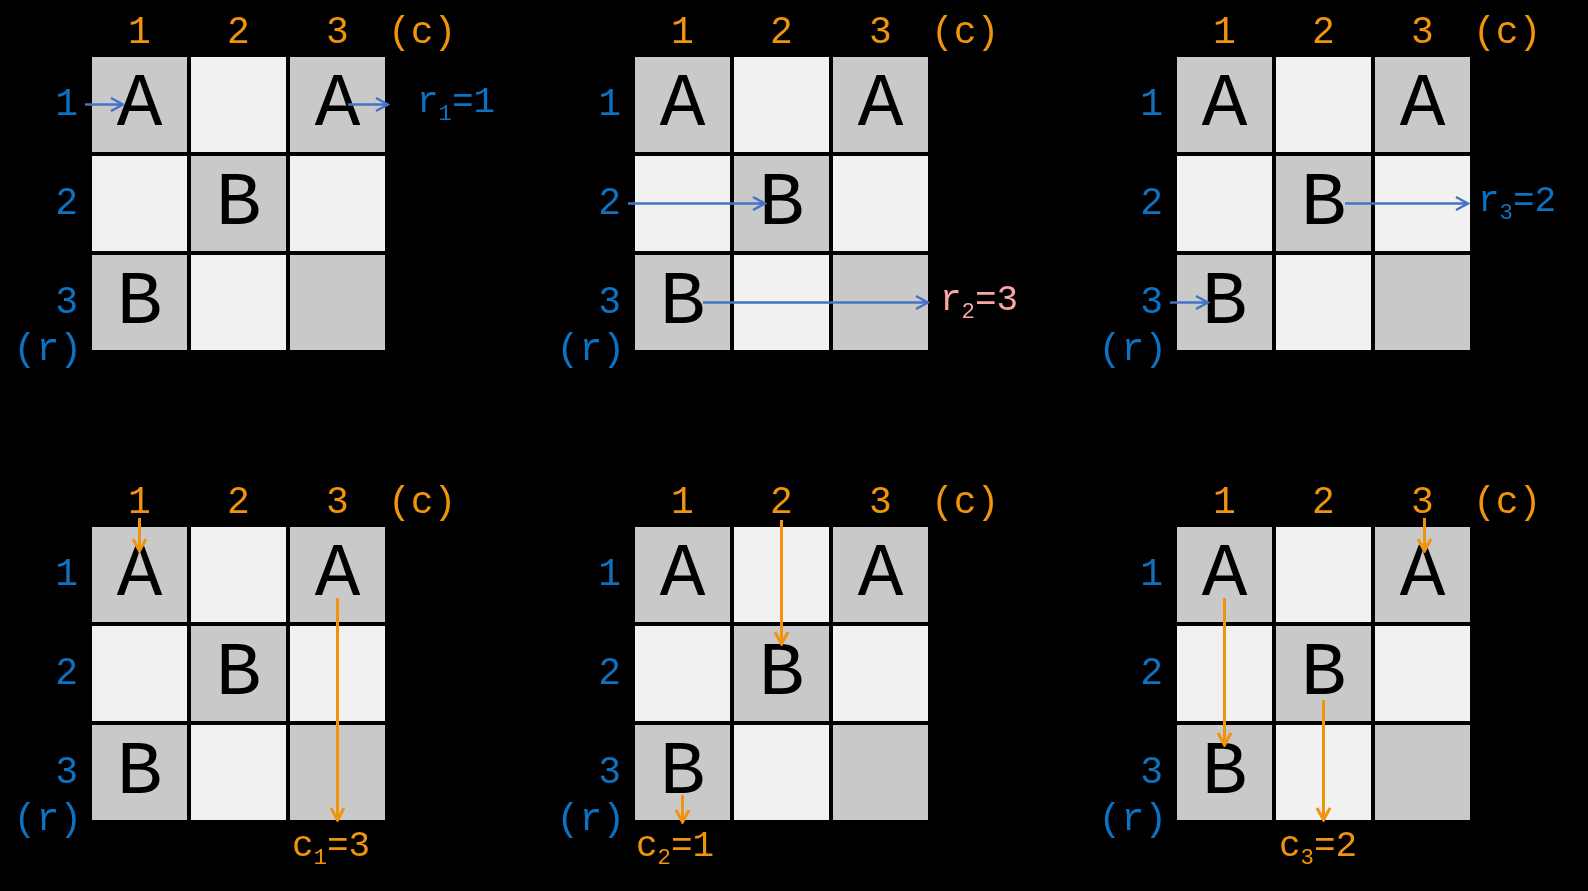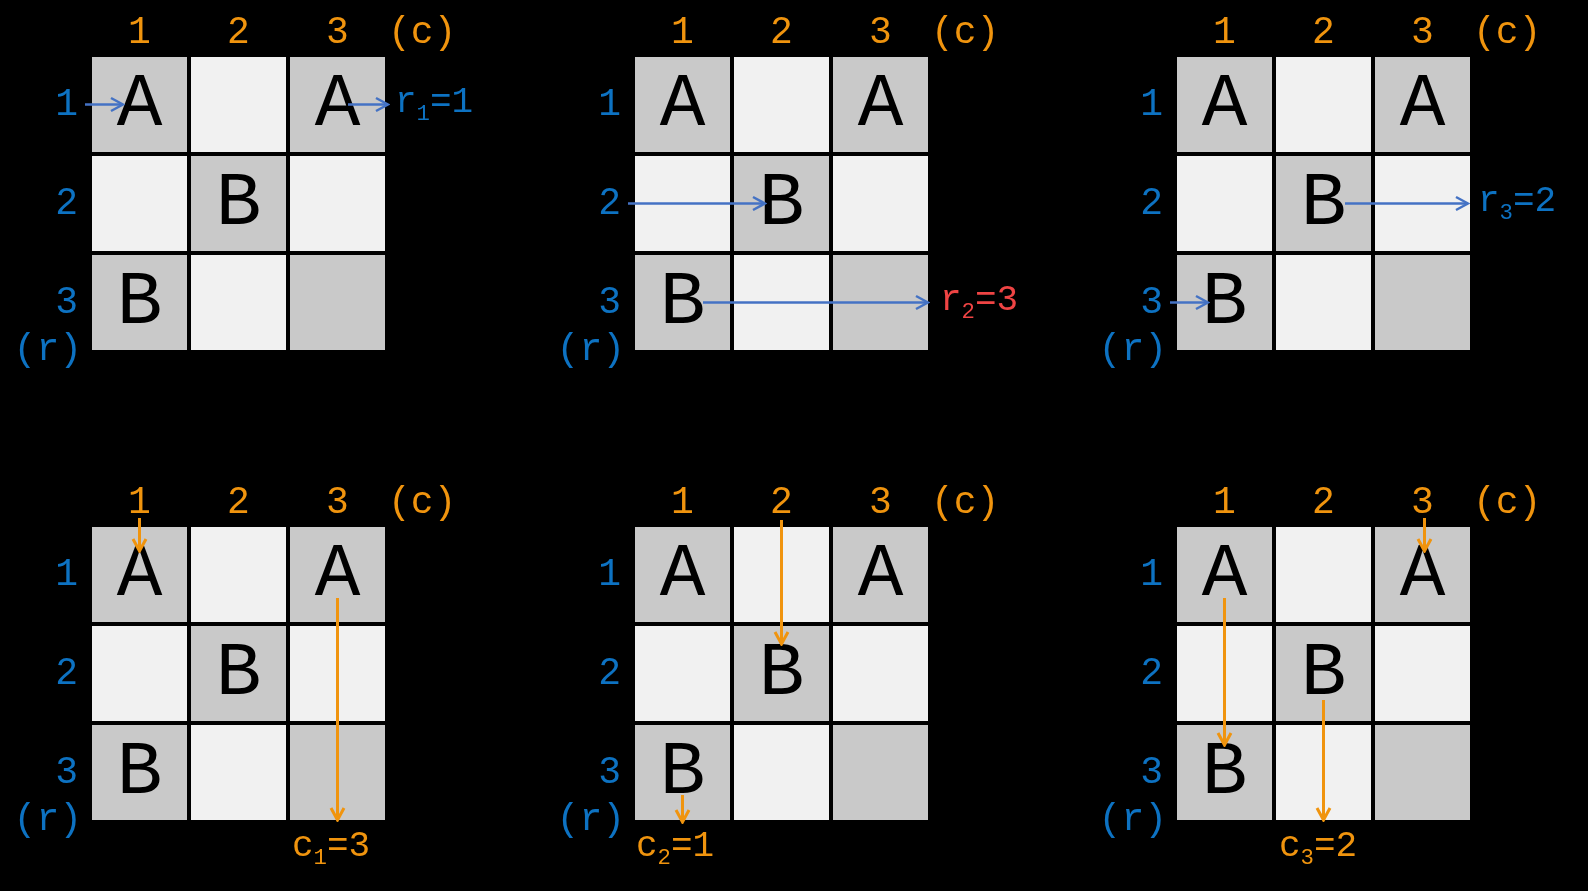--- a/index.html
+++ b/index.html
@@ -93,21 +93,21 @@
       <div class="cell" style="left: 92px; top: 156px; width: 95px; height: 95px; background: rgb(241, 241, 241);"></div>
       <div class="cell" style="left: 191px; top: 156px; width: 95px; height: 95px; background: rgb(201, 201, 201);">
         <span style="color: rgb(0, 0, 0);">B</span>
       </div>
       <div class="cell" style="left: 290px; top: 156px; width: 95px; height: 95px; background: rgb(241, 241, 241);"></div>
       <div class="cell" style="left: 92px; top: 255px; width: 95px; height: 95px; background: rgb(201, 201, 201);">
         <span style="color: rgb(0, 0, 0);">B</span>
       </div>
       <div class="cell" style="left: 191px; top: 255px; width: 95px; height: 95px; background: rgb(241, 241, 241);"></div>
       <div class="cell" style="left: 290px; top: 255px; width: 95px; height: 95px; background: rgb(201, 201, 201);"></div>
-      <div class="result center-y" style="left: 395px; top: 104.5px; color: rgb(13, 114, 194);"><span>r</span><sub>1</sub><span>=1</span></div>
+      <div class="result center-y" style="left: 417px; top: 104.5px; color: rgb(13, 114, 194);"><span>r</span><sub>1</sub><span>=1</span></div>
     </div>
     <div class="panel">
       <div class="col-header center-xy" style="left: 682.5px; top: 33px; color: rgb(240, 148, 14);">1</div>
       <div class="col-header center-xy" style="left: 781.5px; top: 33px; color: rgb(240, 148, 14);">2</div>
       <div class="col-header center-xy" style="left: 880.5px; top: 33px; color: rgb(240, 148, 14);">3</div>
       <div class="col-header center-y" style="left: 931px; top: 33px; color: rgb(240, 148, 14);">(c)</div>
       <div class="row-label right-center" style="left: 621px; top: 104.5px; color: rgb(13, 114, 194);">1</div>
       <div class="row-label right-center" style="left: 621px; top: 203.5px; color: rgb(13, 114, 194);">2</div>
       <div class="row-label right-center" style="left: 621px; top: 302.5px; color: rgb(13, 114, 194);">3</div>
       <div class="row-label right-center" style="left: 625px; top: 350px; color: rgb(13, 114, 194);">(r)</div>
@@ -121,21 +121,21 @@
       <div class="cell" style="left: 635px; top: 156px; width: 95px; height: 95px; background: rgb(241, 241, 241);"></div>
       <div class="cell" style="left: 734px; top: 156px; width: 95px; height: 95px; background: rgb(201, 201, 201);">
         <span style="color: rgb(0, 0, 0);">B</span>
       </div>
       <div class="cell" style="left: 833px; top: 156px; width: 95px; height: 95px; background: rgb(241, 241, 241);"></div>
       <div class="cell" style="left: 635px; top: 255px; width: 95px; height: 95px; background: rgb(201, 201, 201);">
         <span style="color: rgb(0, 0, 0);">B</span>
       </div>
       <div class="cell" style="left: 734px; top: 255px; width: 95px; height: 95px; background: rgb(241, 241, 241);"></div>
       <div class="cell" style="left: 833px; top: 255px; width: 95px; height: 95px; background: rgb(201, 201, 201);"></div>
-      <div class="result center-y" style="left: 940px; top: 302.5px; color: #ef4444;"><span>r</span><sub>2</sub><span>=3</span></div>
+      <div class="result center-y" style="left: 940px; top: 302.5px; color: #fca5a5;"><span>r</span><sub>2</sub><span>=3</span></div>
     </div>
     <div class="panel">
       <div class="col-header center-xy" style="left: 1224.5px; top: 33px; color: rgb(240, 148, 14);">1</div>
       <div class="col-header center-xy" style="left: 1323.5px; top: 33px; color: rgb(240, 148, 14);">2</div>
       <div class="col-header center-xy" style="left: 1422.5px; top: 33px; color: rgb(240, 148, 14);">3</div>
       <div class="col-header center-y" style="left: 1473px; top: 33px; color: rgb(240, 148, 14);">(c)</div>
       <div class="row-label right-center" style="left: 1163px; top: 104.5px; color: rgb(13, 114, 194);">1</div>
       <div class="row-label right-center" style="left: 1163px; top: 203.5px; color: rgb(13, 114, 194);">2</div>
       <div class="row-label right-center" style="left: 1163px; top: 302.5px; color: rgb(13, 114, 194);">3</div>
       <div class="row-label right-center" style="left: 1167px; top: 350px; color: rgb(13, 114, 194);">(r)</div>

